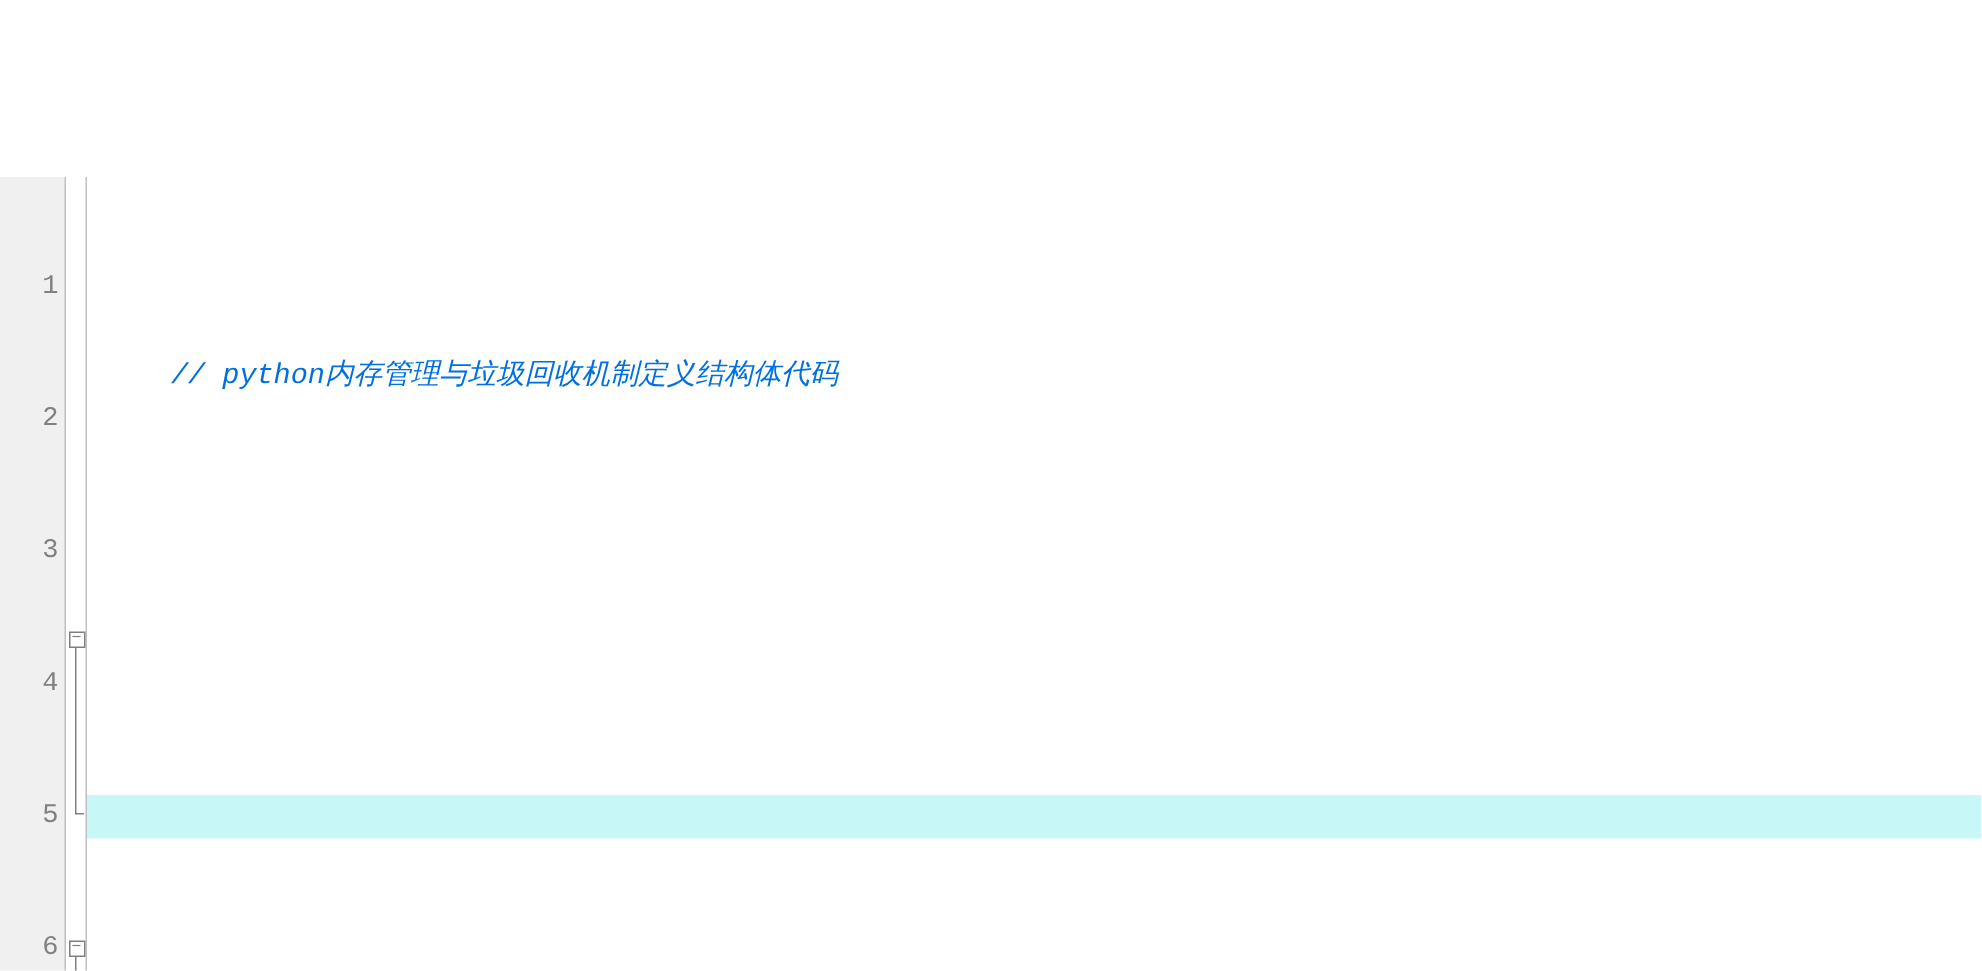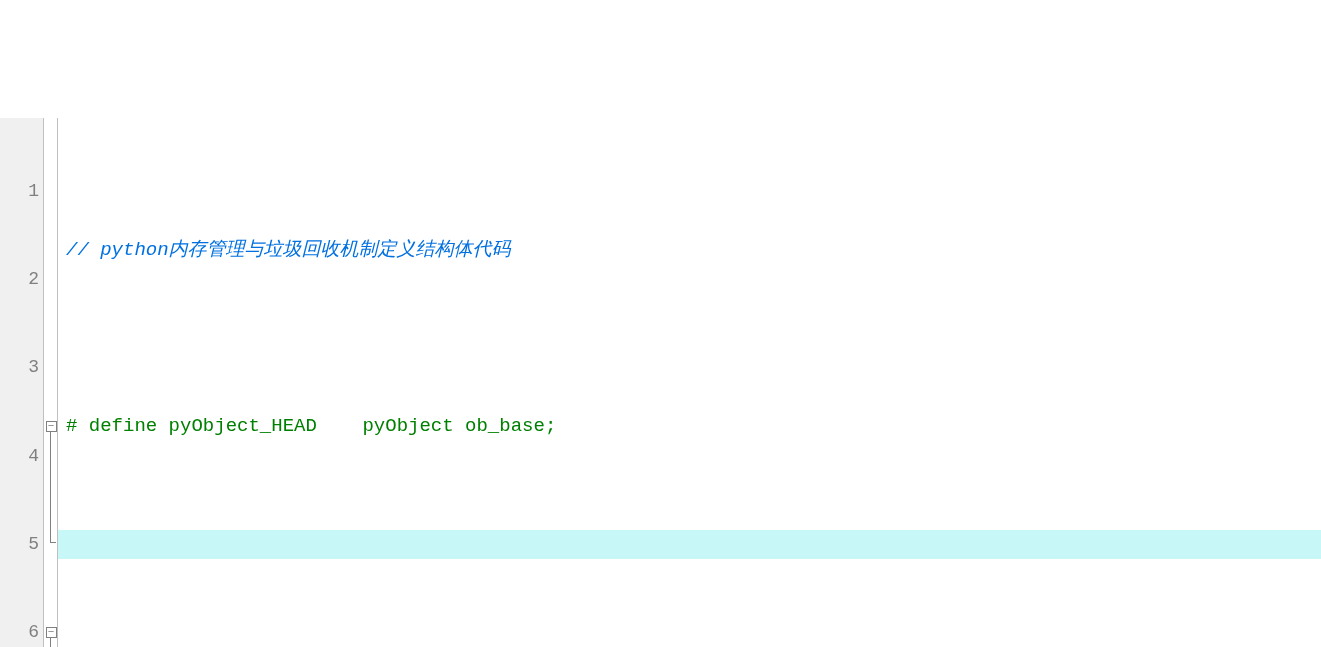--- a/index.html
+++ b/index.html
@@ -65,20 +65,21 @@
     background: #808080;
   }
   .code {
     flex: 1;
     padding-left: 8px;
     position: relative;
   }
   .code .row {
     height: 29.45px;
     line-height: 29.45px;
+    margin-left: 48px;
   }
   .hl {
     position: absolute;
     left: 0;
     right: 0;
     height: 29.45px;
     background: #c8f7f7;
     z-index: 0;
   }
   .code .row span, .code .row { position: relative; z-index: 1; }
@@ -124,21 +125,20 @@
     <div class="fold-marker" style="top:509px">−</div>
     <div class="fold-line" style="top:520px;height:81px"></div>
     
   </div>
 
   <div class="code">
     <div class="hl" style="top:412.3px"></div>
 
     <div class="row"><span class="cmt">// python内存管理与垃圾回收机制定义结构体代码</span></div>
     <div class="row"></div>
-    <div class="row"><span class="pp"># define pyObject_HEAD    pyObject ob_base;</span></div>
     <div class="row"></div>
     
     
     
     
     
     
     
     
     

